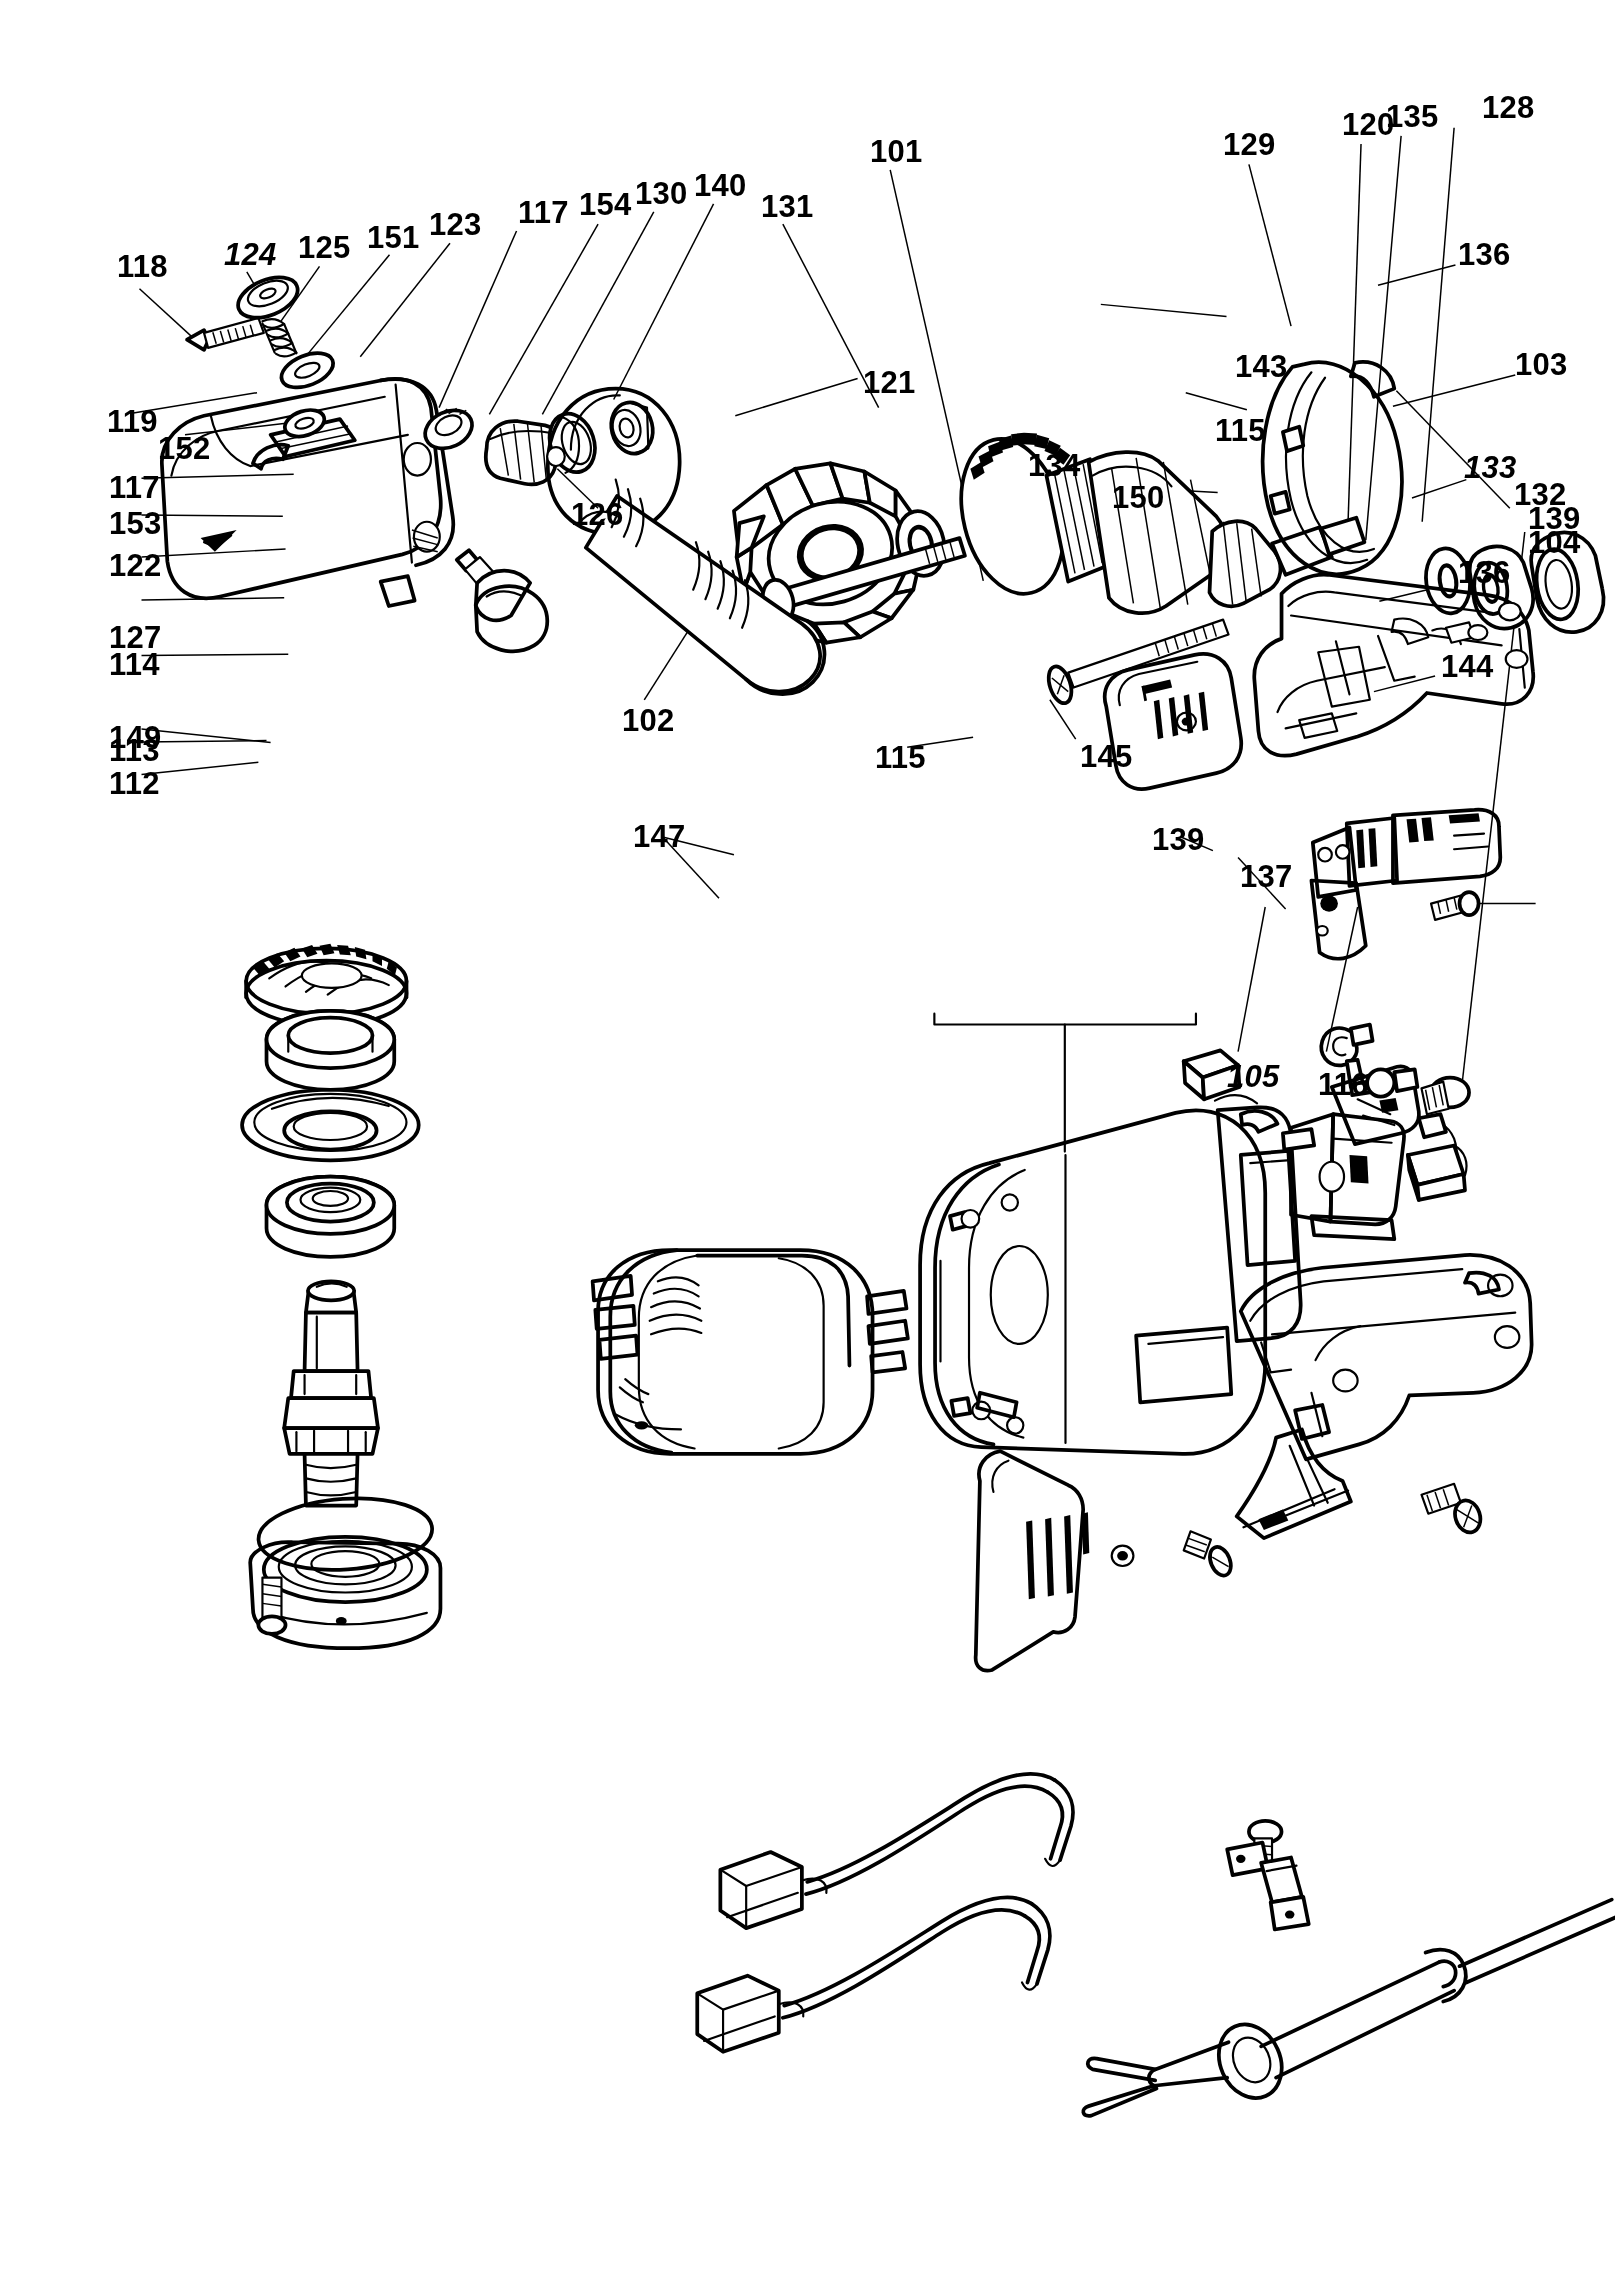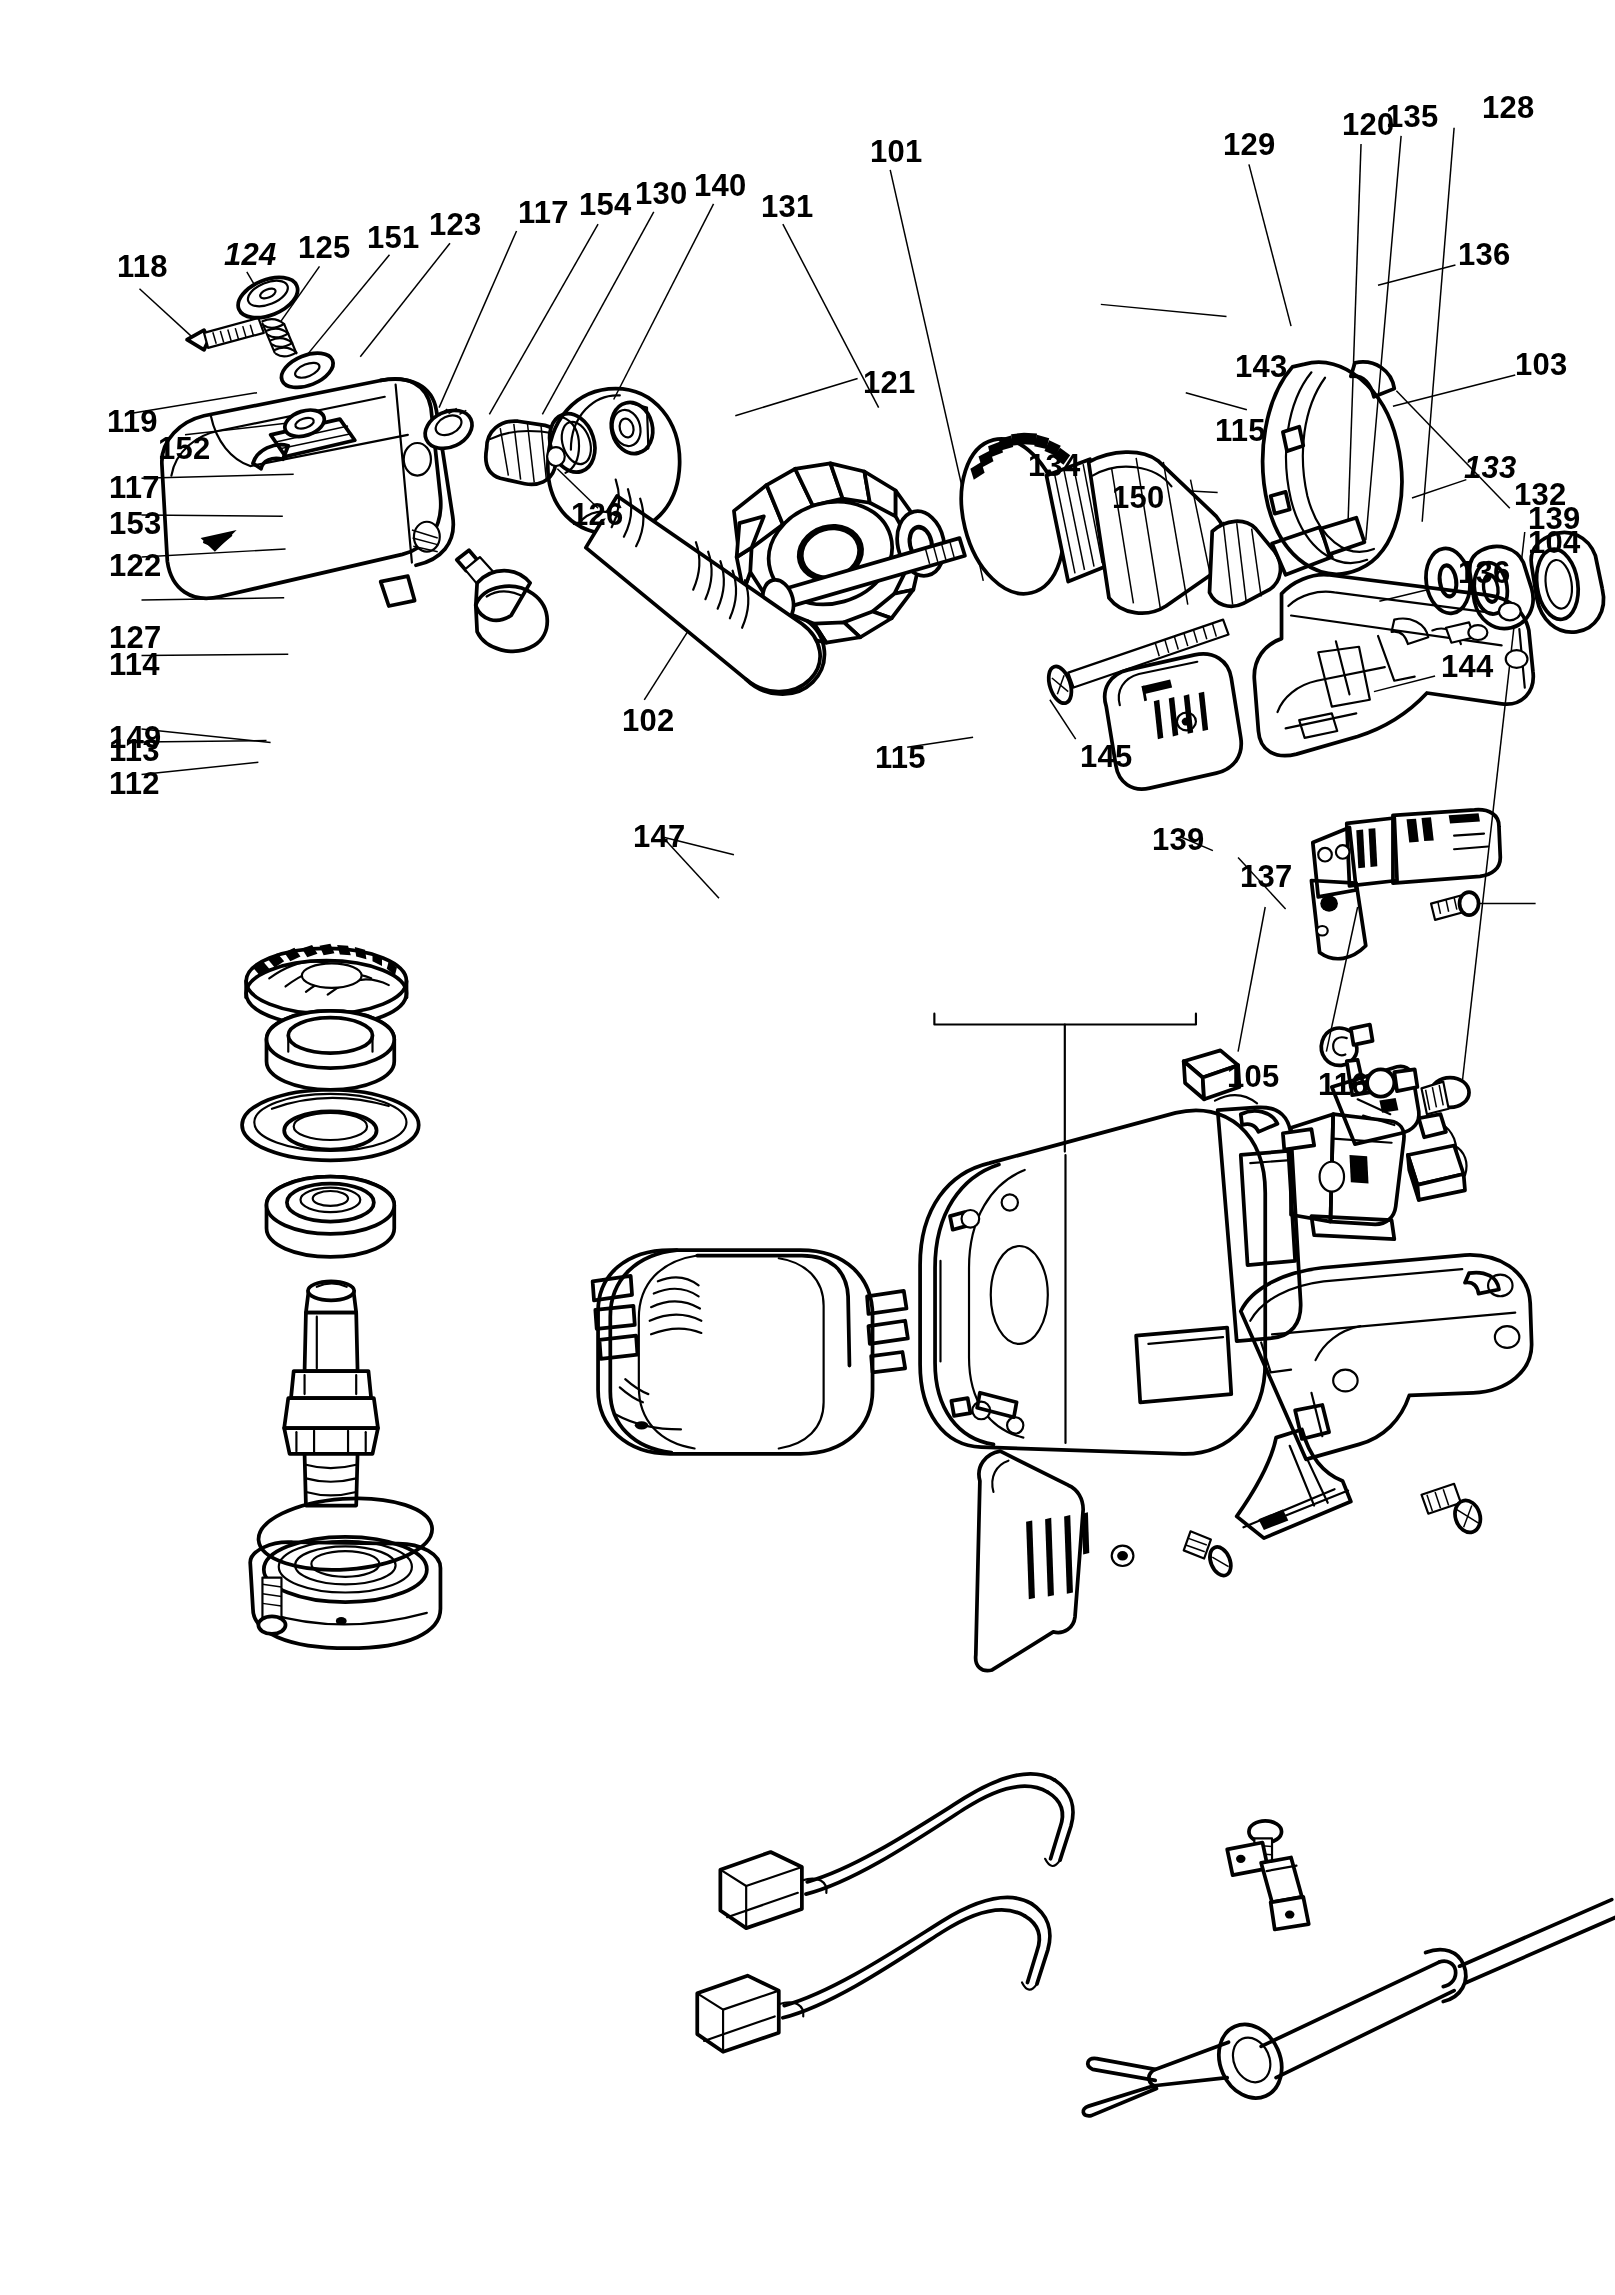--- a/index.html
+++ b/index.html
@@ -856,17 +856,17 @@
   <div class="callout" style="left:1441px;top:651px;">144</div>
   <div class="callout" style="left:622px;top:705px;">102</div>
   <div class="callout" style="left:109px;top:722px;">149</div>
   <div class="callout" style="left:109px;top:735px;">113</div>
   <div class="callout" style="left:875px;top:742px;">115</div>
   <div class="callout" style="left:1080px;top:741px;">145</div>
   <div class="callout" style="left:109px;top:768px;">112</div>
   <div class="callout" style="left:633px;top:821px;">147</div>
   <div class="callout" style="left:1152px;top:824px;">139</div>
   <div class="callout" style="left:1240px;top:841px;margin-top:20px;">137</div>
-  <div class="callout" style="left:1227px;top:1061px;">105</div>
+  <div class="callout" style="left:1227px;top:1061px;font-style:italic;">105</div>
   <div class="callout" style="left:1318px;top:1061px;margin-top:8px;">116</div>
 
 </div>
 
 
 </body></html>

